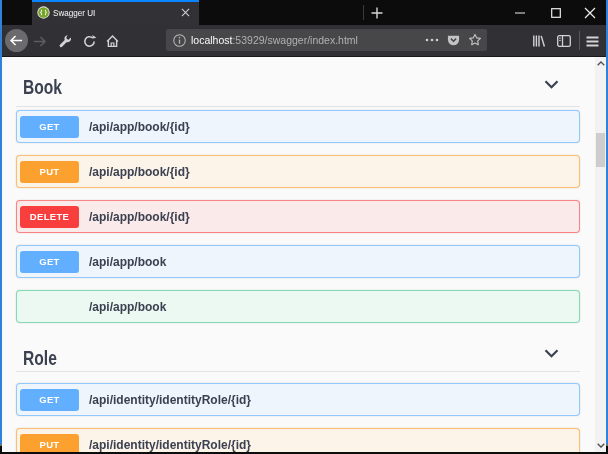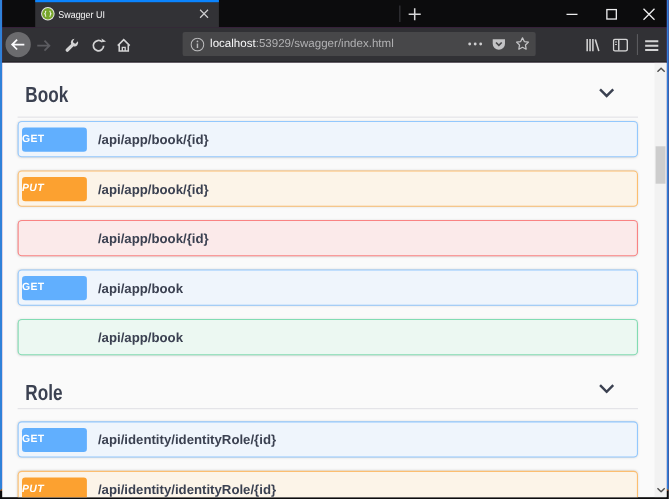--- a/index.html
+++ b/index.html
@@ -40,30 +40,30 @@
   .urlrest { color:#b1b1b3; }
   
   .content { position:absolute; left:0; top:57px; width:604px; height:395px; background:#fafafa; overflow:hidden; }
   .sec-title { position:absolute; left:21px; font-size:20px; font-weight:bold; color:#3b4151;
                transform:scaleX(0.78); transform-origin:left top; line-height:22px; }
   .sec-hr { position:absolute; left:14px; width:564px; height:1px; background:#e2e2e6; }
   .sec-chev { position:absolute; left:542px; width:15px; height:9px; }
   .opblock { position:absolute; left:14px; width:564px; height:33px; border-radius:4px;
              border:1px solid; }
   .opblock .badge { position:absolute; left:3px; top:5px; width:59px; height:22px; border-radius:3px;
-                    color:#fff; font-size:9.5px; font-weight:bold; text-align:left; line-height:22px;
+                    color:#fff; font-size:9.5px; font-weight:bold; text-align:center; line-height:22px;
                     letter-spacing:0.3px; }
   .opblock .path { position:absolute; left:72px; top:0; height:31px; line-height:32px;
                    font-family:Liberation Sans, sans-serif; font-size:12px; font-weight:bold;
                    color:#3b4151; white-space:nowrap; }
   .op-get    { background:#eff5fc; border-color:rgba(97,175,254,.65);  box-shadow:0 0 2px rgba(0,0,0,.12); }
   .op-put    { background:#fcf4e8; border-color:rgba(252,161,48,.65);  box-shadow:0 0 2px rgba(0,0,0,.12); }
   .op-delete { background:#fbeaea; border-color:rgba(249,62,62,.6);    box-shadow:0 0 2px rgba(0,0,0,.12); }
   .op-post   { background:#ecf8f2; border-color:rgba(73,204,144,.65);  box-shadow:0 0 2px rgba(0,0,0,.12); }
-  .b-get { background:#61affe; } .b-put { background:#fca130;font-style:italic; }
+  .b-get { background:#61affe; } .b-put { background:#fca130; }
   .b-delete { background:#f93e3e; } .b-post { background:#49cc90; }
   
   .sbar { position:absolute; left:593px; top:0; width:11px; height:395px; background:#f2f2f2; }
   .sthumb { position:absolute; left:1px; top:76px; width:9px; height:34px; background:#cdcdcd; }
 </style>
 </head>
 <body>
 
 <div class="window">
 
@@ -179,20 +179,21 @@
 
     <div class="opblock op-get" style="top:53px">
       <div class="badge b-get">GET</div>
       <div class="path">/api/app/book/{id}</div>
     </div>
     <div class="opblock op-put" style="top:98px">
       <div class="badge b-put">PUT</div>
       <div class="path">/api/app/book/{id}</div>
     </div>
     <div class="opblock op-delete" style="top:143px">
+      <div class="badge b-delete">DELETE</div>
       <div class="path">/api/app/book/{id}</div>
     </div>
     <div class="opblock op-get" style="top:188px">
       <div class="badge b-get">GET</div>
       <div class="path">/api/app/book</div>
     </div>
     <div class="opblock op-post" style="top:233px">
       <div class="path">/api/app/book</div>
     </div>
 

